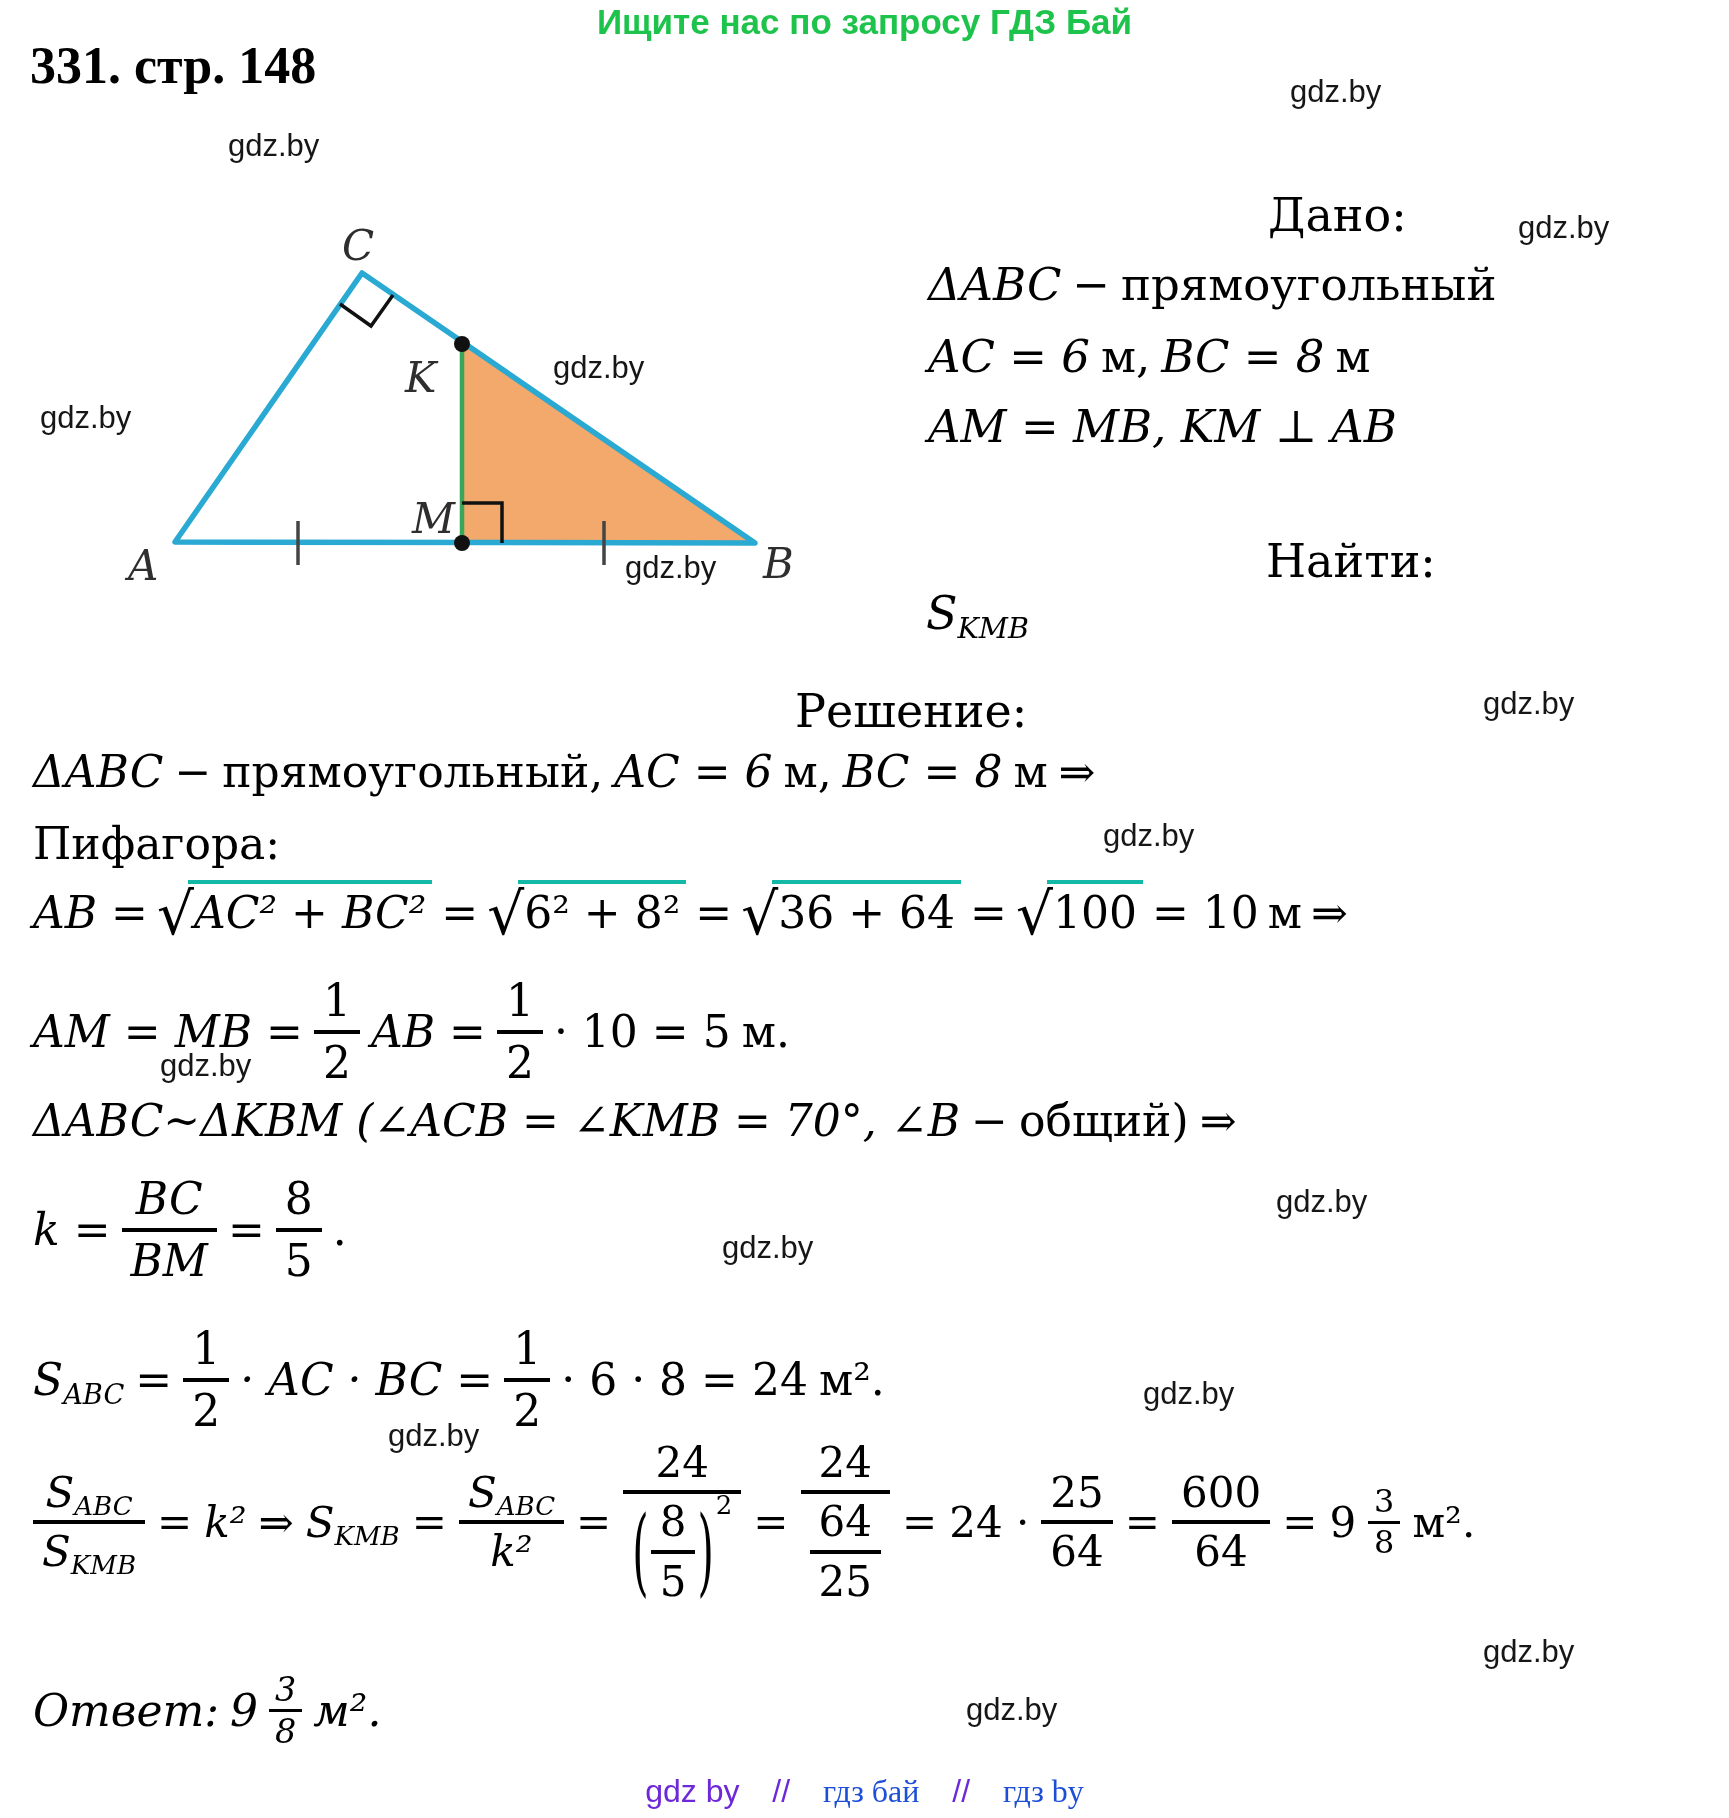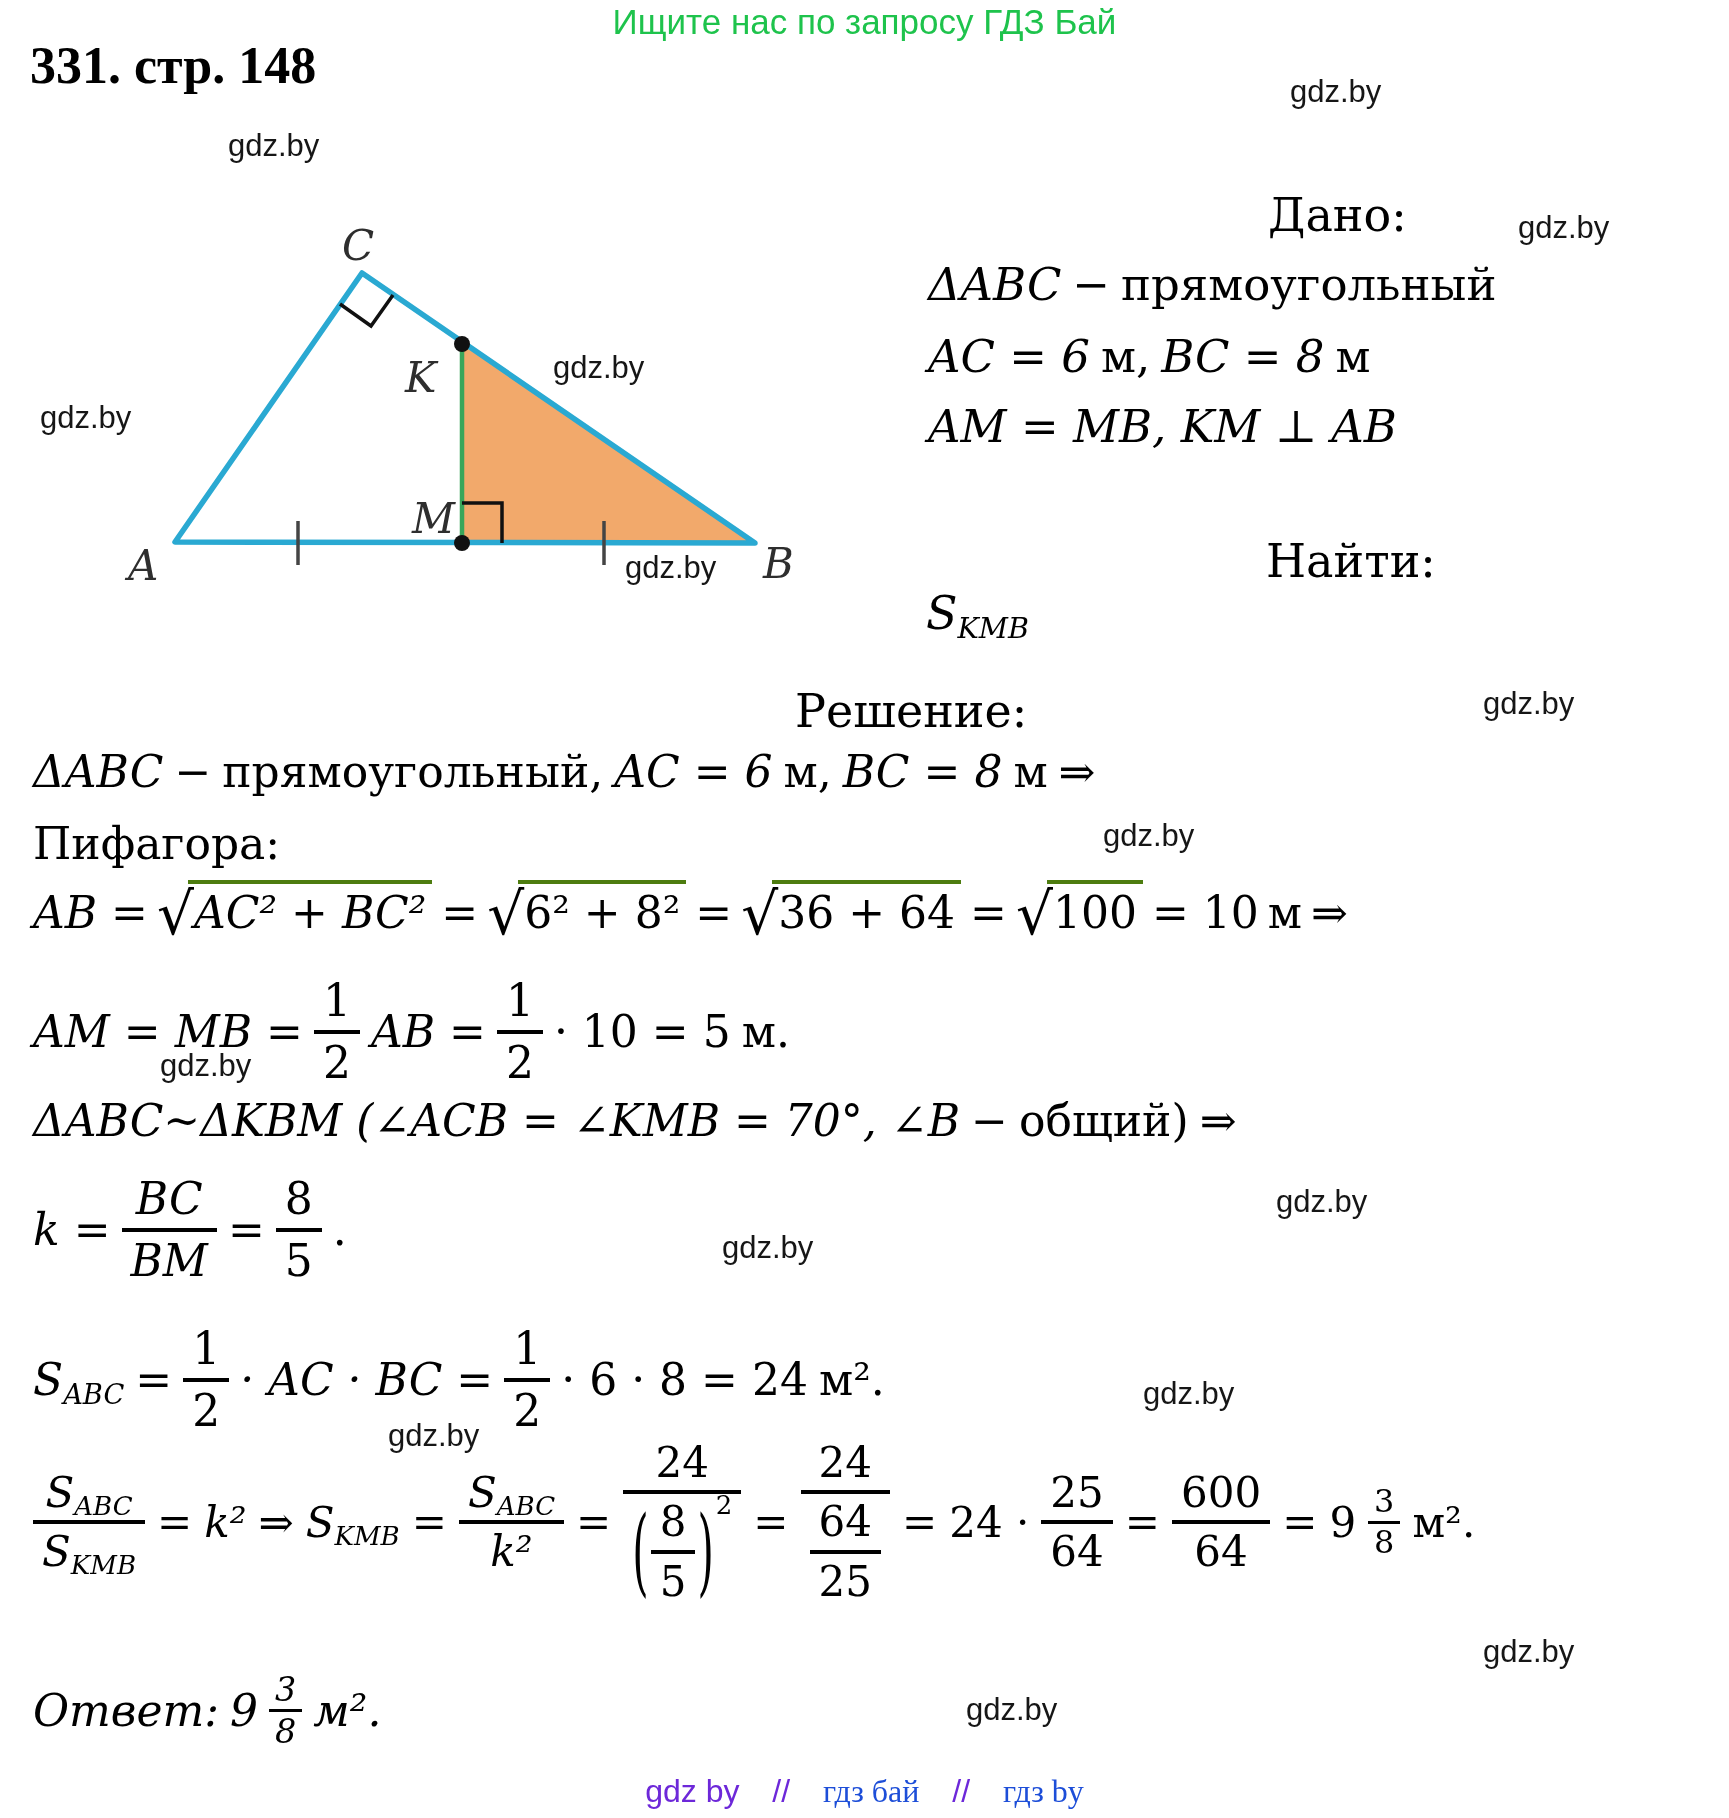--- a/index.html
+++ b/index.html
@@ -3,21 +3,21 @@
 <meta charset="utf-8">
 <style>
   html,body{margin:0;padding:0;}
   body{
     width:1729px;height:1818px;position:relative;background:#ffffff;
     font-family:"DejaVu Serif",serif;color:#000;overflow:hidden;
   }
   .promo{
     position:absolute;top:2px;left:0;width:100%;text-align:center;
     font-family:"Liberation Sans","DejaVu Sans",sans-serif;
-    font-size:35px;color:#1ec34c;
+    font-size:35px;color:#1ec34c;font-weight:bold;
   }
   .title{
     position:absolute;left:30px;top:36px;
     font-family:"Liberation Serif",serif;font-weight:bold;font-size:52px;
     white-space:nowrap;
     text-align:right;
   }
   .wm{
     position:absolute;font-family:"Liberation Sans","DejaVu Sans",sans-serif;
     font-size:31px;color:#161616;white-space:nowrap;
@@ -30,21 +30,21 @@
   .up{font-style:normal;}
   sub{font-size:0.62em;line-height:0;vertical-align:-0.32em;font-style:italic;}
   .frac{display:inline-block;text-align:center;vertical-align:middle;line-height:1.08;}
   .frac .num{display:block;border-bottom:4px solid #000;padding:0 9px 5px;}
   .frac .den{display:block;padding:5px 9px 0;}
   .mix{font-size:0.76em;line-height:1;}
   .mix .num{border-bottom-width:3px;padding:0 6px 3px;}
   .mix .den{padding:3px 6px 0;}
   .sqrt{display:inline-flex;align-items:baseline;}
   .sqrt .sign{font-style:normal;font-size:1.32em;line-height:0;margin-right:-6px;position:relative;top:0.1em;}
-  .sqrt .rad{border-top:4px solid #4d7c0f;padding:3px 6px 0;}
+  .sqrt .rad{border-top:4px solid #14b8a6;padding:3px 6px 0;}
   .prow{display:inline-flex;align-items:center;gap:2px;}
   .bigp{font-style:normal;display:inline-block;transform:scaleY(2.25);line-height:1;}
   .exp{font-size:26px;font-style:normal;align-self:flex-start;margin-top:-8px;}
   .footer{
     position:absolute;top:1773px;left:0;width:100%;text-align:center;
     font-family:"Liberation Sans","DejaVu Sans",sans-serif;font-size:32px;
   }
   .footer span{margin:0 12px;}
   .f-light{color:#6d28d9;}
   .f-dark{color:#1d4ed8;font-family:Liberation Serif, serif;}

